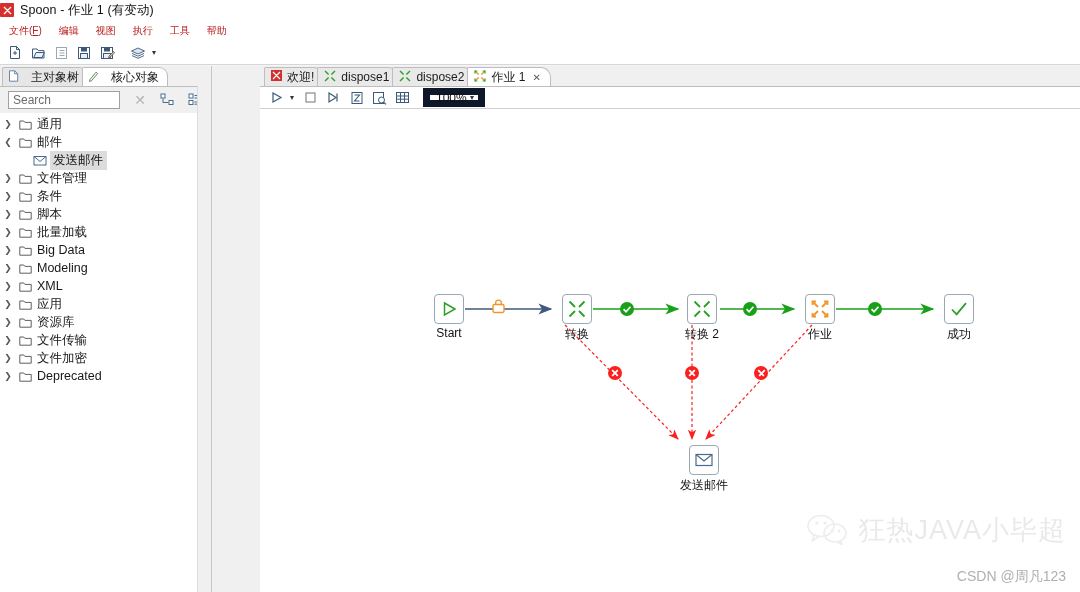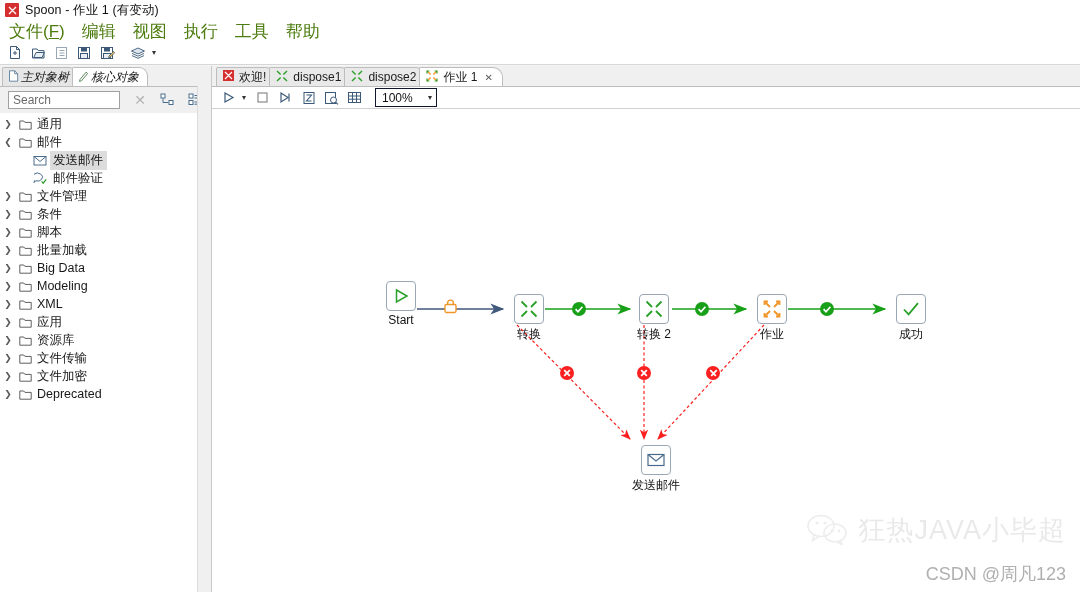--- a/index.html
+++ b/index.html
@@ -9,36 +9,36 @@
     font-size: 12px;
     color: #1a1a1a;
     background: #ffffff;
     overflow: hidden;
   }
   #app { position: relative; width: 1080px; height: 592px; background: #f5f5f5; }
 
   
   .titlebar {
     height: 21px; background: #ffffff; display: flex; align-items: center;
-    padding-left: 5px; gap: 6px; border-bottom: 1px solid #ffffff;
+    gap: 6px; border-bottom: 1px solid #ffffff;
   }
   .app-icon {
     width: 14px; height: 14px; background: #d42e2e; border-radius: 1px;
     display: flex; align-items: center; justify-content: center;
     color: #fff; font-size: 9px; line-height: 1;
   }
   .app-icon svg { display:block; }
   .title-text { font-size: 12.5px; color: #111; letter-spacing: .1px; }
 
   
   .menubar {
     height: 20px; background: #ffffff; display: flex; align-items: center;
     padding-left: 7px; gap: 13px;
   }
-  .menu-item { font-size: 17px; color: #4d7c0f; cursor: default; padding: 1px 2px; }
+  .menu-item { font-size: 10px; color: #b91c1c; cursor: default; padding: 1px 2px; }
   .menu-item u { text-decoration: underline; }
 
   
   .maintoolbar {
     height: 24px; background: #ffffff; border-bottom: 1px solid #d6d6d6;
     display: flex; align-items: center; padding-left: 5px; gap: 3px;
   }
   .tb-btn {
     width: 20px; height: 19px; display: flex; align-items: center; justify-content: center;
     border: 1px solid transparent; border-radius: 2px;
@@ -49,25 +49,25 @@
   
   .body { position: absolute; top: 66px; left: 0; right: 0; bottom: 0; display: flex; background:#f0f0f0;}
 
   
   .leftpanel {
     width: 212px; background: #f0f0f0; display: flex; flex-direction: column;
     border-right: 1px solid #c8c8c8; position: relative;
   }
   .lp-tabs { height: 20px; display: flex; align-items: flex-end; padding-left: 2px; background: #f0f0f0; }
   .lp-tab {
-    height: 19px; display: flex; align-items: center; gap: 2px; padding: 0 8px 0 5px;
+    height: 19px; display: flex; align-items: center; gap: 12px; padding: 0 8px 0 5px;
     font-size: 12px; border: 1px solid #bdbdbd; border-bottom: none;
     background: #e6e6e6; color:#1b1b1b;
     border-top-left-radius: 2px; border-top-right-radius: 9px;
-    margin-right: -6px; position: relative; font-style: italic;
+    margin-right: -6px; position: relative;
   }
   .lp-tab.active { background: #ffffff; z-index: 3; }
   .lp-tabline { height:1px; background:#bdbdbd; }
 
   .lp-search {
     height: 26px; display: flex; align-items: center; gap: 13px;
     padding: 0 8px 0 8px; background: #f0f0f0;
   }
   .searchbox {
     flex: 1; height: 18px; background: #ffffff; border: 1px solid #a0a0a0;
@@ -84,38 +84,38 @@
   .tnode .lbl { padding-left: 3px; white-space: nowrap; }
   .tnode.child { padding-left: 30px; }
   .tnode.selected .lbl { background: #dcdcdc; padding: 1px 4px 1px 3px; }
 
   .lp-vscroll {
     position: absolute; right: 0; top: 20px; bottom: 0; width: 14px;
     background: #f0f0f0; border-left: 1px solid #dcdcdc;
   }
 
   
-  .rightpanel { flex: 1; display: flex; flex-direction: column; background: #f0f0f0; position: relative; }
+  .rightpanel { flex: 1; display: flex; flex-direction: column; background: #f0f0f0; position: relative; margin-left: 48px; }
   .ed-tabs { height: 20px; display: flex; align-items: flex-end; padding-left: 4px; }
   .ed-tab {
     height: 19px; display: flex; align-items: center; gap: 5px; padding: 0 9px 0 6px;
     font-size: 12px; border: 1px solid #bdbdbd; border-bottom: none; background: #e9e9e9;
     border-top-left-radius: 2px; border-top-right-radius: 10px; margin-right: -7px; color:#1b1b1b;
   }
   .ed-tab.active { background: #ffffff; font-weight: normal; z-index: 4; }
   .ed-tab .x { font-size: 10px; color: #5d5d5d; margin-left: 2px; }
 
   .ed-toolbar {
     height: 23px; background: #ffffff; border-top: 1px solid #bdbdbd;
     border-bottom: 1px solid #d0d0d0; display: flex; align-items: center;
     padding-left: 6px; gap: 2px;
   }
   .ed-btn { width: 21px; height: 19px; display:flex; align-items:center; justify-content:center; }
   .zoom-select {
-    margin-left: 8px; height: 19px; width: 62px; border: 1px solid #0f172a; background: #fff;
+    margin-left: 8px; height: 19px; width: 62px; border: 7px solid #0f172a; background: #fff;
     display: flex; align-items: center; justify-content: space-between;
     padding: 0 4px 0 6px; font-size: 12px; color: #111;
   }
   .zoom-select .cv { font-size: 8px; color: #333; }
 
   .canvas { flex: 1; background: #ffffff; position: relative; overflow: hidden; }
 
   
   .node { position: absolute; width: 30px; height: 30px; }
   .node .box {
@@ -127,21 +127,21 @@
     white-space: nowrap; font-size: 12px; color: #111;
   }
 
   
   .watermark {
     position: absolute; right: 14px; bottom: 44px; opacity: .30;
     display: flex; align-items: center; gap: 10px; pointer-events: none;
   }
   .wm-text { font-size: 27px; color: #b9b9b9; letter-spacing: 1px; white-space: nowrap; }
   .wm-credit {
-    position: absolute; right: 14px; bottom: 6px; font-size: 18px; color: #b0b0b0;
+    position: absolute; right: 14px; bottom: 6px; font-size: 14px; color: #b0b0b0;
     white-space: nowrap; pointer-events: none;
   }
 </style>
 </head>
 <body>
 
 <div id="app">
 
   <div class="titlebar">
     <span class="app-icon">
@@ -278,29 +278,20 @@
         </div>
         <div class="tnode child selected">
           <span class="leafic">
             <svg width="14" height="11" viewBox="0 0 14 11">
               <rect x="1" y="1.5" width="12" height="8.5" fill="#fff" stroke="#4a6c8c" stroke-width="1"></rect>
               <path d="M1 1.5 L7 6.5 L13 1.5" fill="none" stroke="#4a6c8c" stroke-width="1"></path>
             </svg>
           </span>
           <span class="lbl">发送邮件</span>
         </div>
-        <div class="tnode child">
-          <span class="leafic">
-            <svg width="14" height="12" viewBox="0 0 14 12">
-              <path d="M1 2.2 a5 4 0 1 1 1.6 6.6 L1 10.6 l.6-2.2" fill="#fff" stroke="#4a6c8c" stroke-width="1"></path>
-              <path d="M8.6 9.4 l1.6 1.8 L13.2 7.4" fill="none" stroke="#2aa02a" stroke-width="1.3"></path>
-            </svg>
-          </span>
-          <span class="lbl">邮件验证</span>
-        </div>
 
         <div class="tnode">
           <span class="arrow">❯</span>
           <span class="folder">
               <svg width="13" height="11" viewBox="0 0 13 11">
                 <path d="M.8 2 h4 l1.1 1.4 h6.3 v6.8 h-11.4 z" fill="none" stroke="#5f5f5f" stroke-width="1"></path>
               </svg>
             </span>
           <span class="lbl">文件管理</span>
         </div>
@@ -553,21 +544,21 @@
             <circle cx="501" cy="264" r="7" fill="#fa2020"></circle>
             <path d="M498.2 261.2 l5.6 5.6 M504.8 261.2 l-5.6 5.6" stroke="#fff" stroke-width="1.8"></path>
           </g>
 
           <g transform="translate(233,191)">
             <rect x="0" y="4.5" width="11" height="8" rx="1.4" fill="#fff" stroke="#f2952a" stroke-width="1.4"></rect>
             <path d="M2.6 4.8 V3 a2.9 2.9 0 0 1 5.8 0 v1.8" fill="none" stroke="#f2952a" stroke-width="1.4"></path>
           </g>
         </svg>
 
-        <div class="node" style="left:174px;top:172px">
+        <div class="node" style="left:174px;top:185px">
           <div class="box">
             <svg width="17" height="16" viewBox="0 0 17 16">
                 <path d="M3.5 2 L14 8 L3.5 14 z" fill="none" stroke="#2aa02a" stroke-width="1.5"></path>
               </svg>
           </div>
           <div class="caption">Start</div>
         </div>
 
         <div class="node" style="left:302px;top:185px">
           <div class="box">

